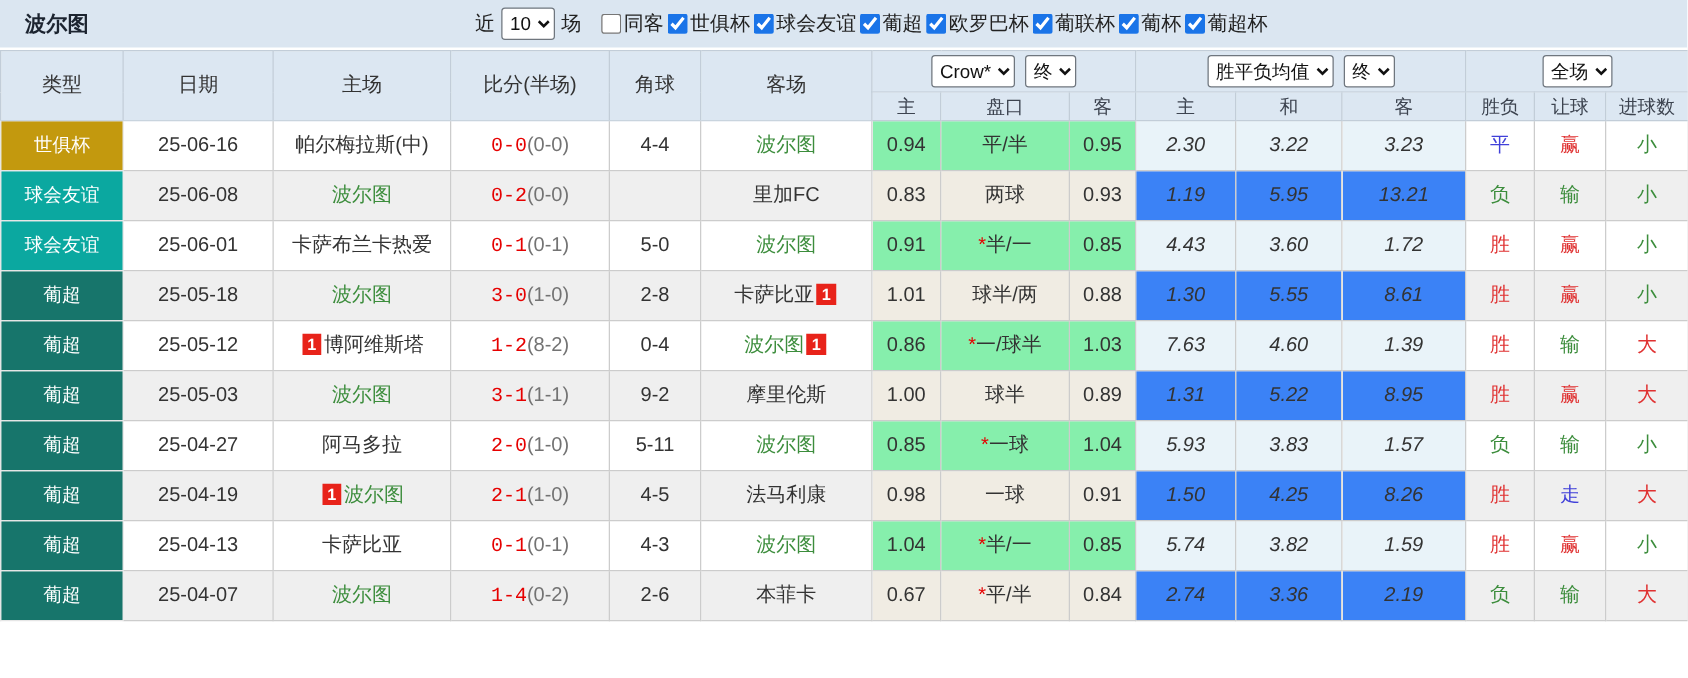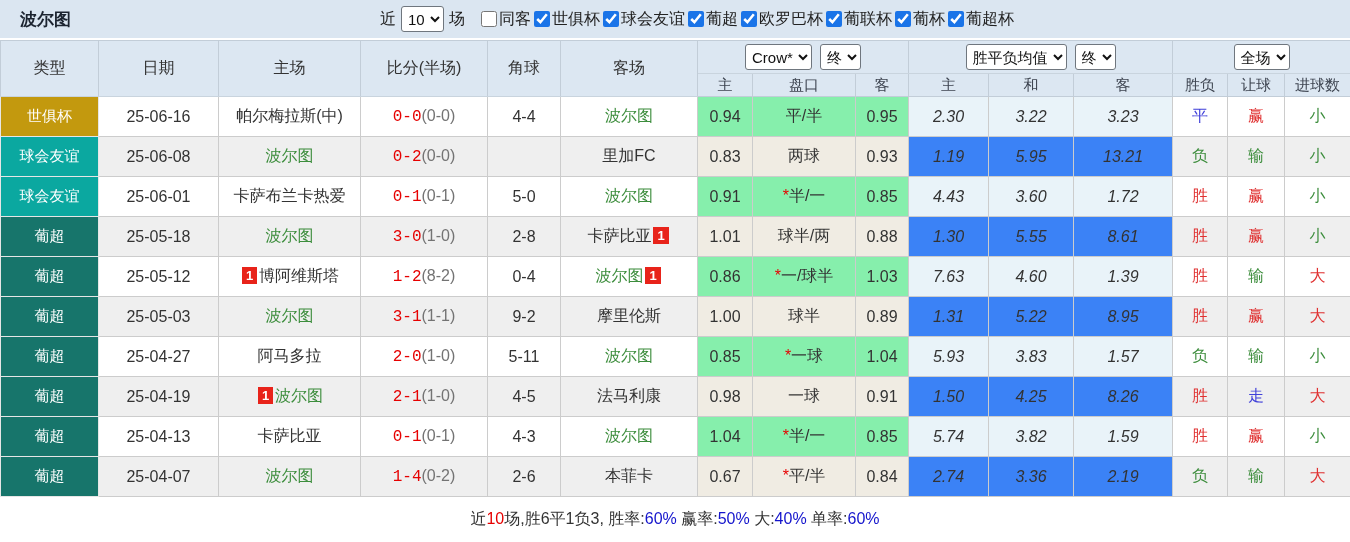--- a/index.html
+++ b/index.html
@@ -375,17 +375,14 @@
       <td class="bluebg">2.74</td>
       <td class="bluebg">3.36</td>
       <td class="bluebg">2.19</td>
       <td class="c-green">负</td>
       <td class="c-green">输</td>
       <td class="c-red">大</td>
     </tr>
   </tbody>
   </table>
 
-  <div class="summary">
-    <span id="summary-text"><span>近</span><span class="seg-red">10</span><span>场,胜6平1负3, 胜率:</span><span class="seg-blue">60%</span><span> 赢率:</span><span class="seg-blue">50%</span><span> 大:</span><span class="seg-blue">40%</span><span> 单率:</span><span class="seg-blue">60%</span></span>
-  </div>
 
 </div>
 
 </body></html>

